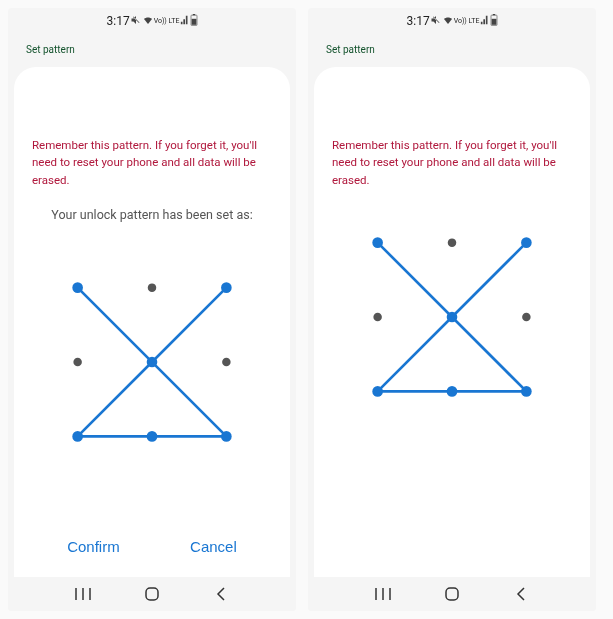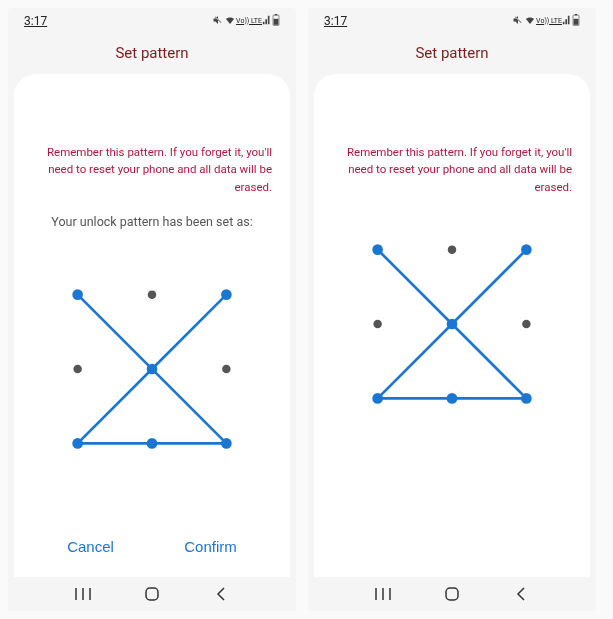--- a/index.html
+++ b/index.html
@@ -17,49 +17,47 @@
     border-radius: 4px;
     display: flex;
     flex-direction: column;
     overflow: hidden;
     position: relative;
   }
   .status-bar {
     height: 26px;
     display: flex;
     align-items: center;
-    justify-content: space-between;
+    justify-content: center;
     padding: 0 16px;
     font-size: 12px;
     color: #222;
-    text-decoration: underline;
   }
   .status-right { display: flex; gap: 0; align-items: center; }
   .status-right span { font-size: 10px; }
   .header {
     padding: 10px 18px 6px;
-    font-size: 15px;
-    color: #7f1d1d;
-    text-align: center;
+    font-size: 10px;
+    color: #14532d;
   }
   .card {
     flex: 1;
     margin: 6px 6px 0 6px;
     background: #fff;
     border-radius: 22px 22px 0 0;
     display: flex;
     flex-direction: column;
     padding: 70px 18px 0 18px;
     position: relative;
   }
   .warn {
     color: #b0173c;
     font-size: 11.5px;
     line-height: 1.5;
-    text-align: right;
+    text-align: left;
     margin-bottom: 18px;
   }
   .msg {
     color: #555;
     font-size: 12.5px;
     text-align: center;
     margin-bottom: 30px;
   }
   .pattern-wrap {
     flex: 1;
@@ -143,22 +141,22 @@
         <circle class="active-dot" cx="150" cy="10" r="5"></circle>
         <circle class="dot" cx="10" cy="80" r="4"></circle>
         <circle class="active-dot" cx="80" cy="80" r="5"></circle>
         <circle class="dot" cx="150" cy="80" r="4"></circle>
         <circle class="active-dot" cx="10" cy="150" r="5"></circle>
         <circle class="active-dot" cx="80" cy="150" r="5"></circle>
         <circle class="active-dot" cx="150" cy="150" r="5"></circle>
       </svg>
     </div>
     <div class="button-row">
+      <button>Confirm</button>
       <button>Cancel</button>
-      <button>Confirm</button>
     </div>
   </div>
   <div class="navbar">
     <div class="nav-btn">
       <svg width="16" height="14" viewBox="0 0 16 14">
           <line x1="1" y1="1" x2="1" y2="13" stroke="#333" stroke-width="1.5"></line>
           <line x1="8" y1="1" x2="8" y2="13" stroke="#333" stroke-width="1.5"></line>
           <line x1="15" y1="1" x2="15" y2="13" stroke="#333" stroke-width="1.5"></line>
         </svg>
     </div>

